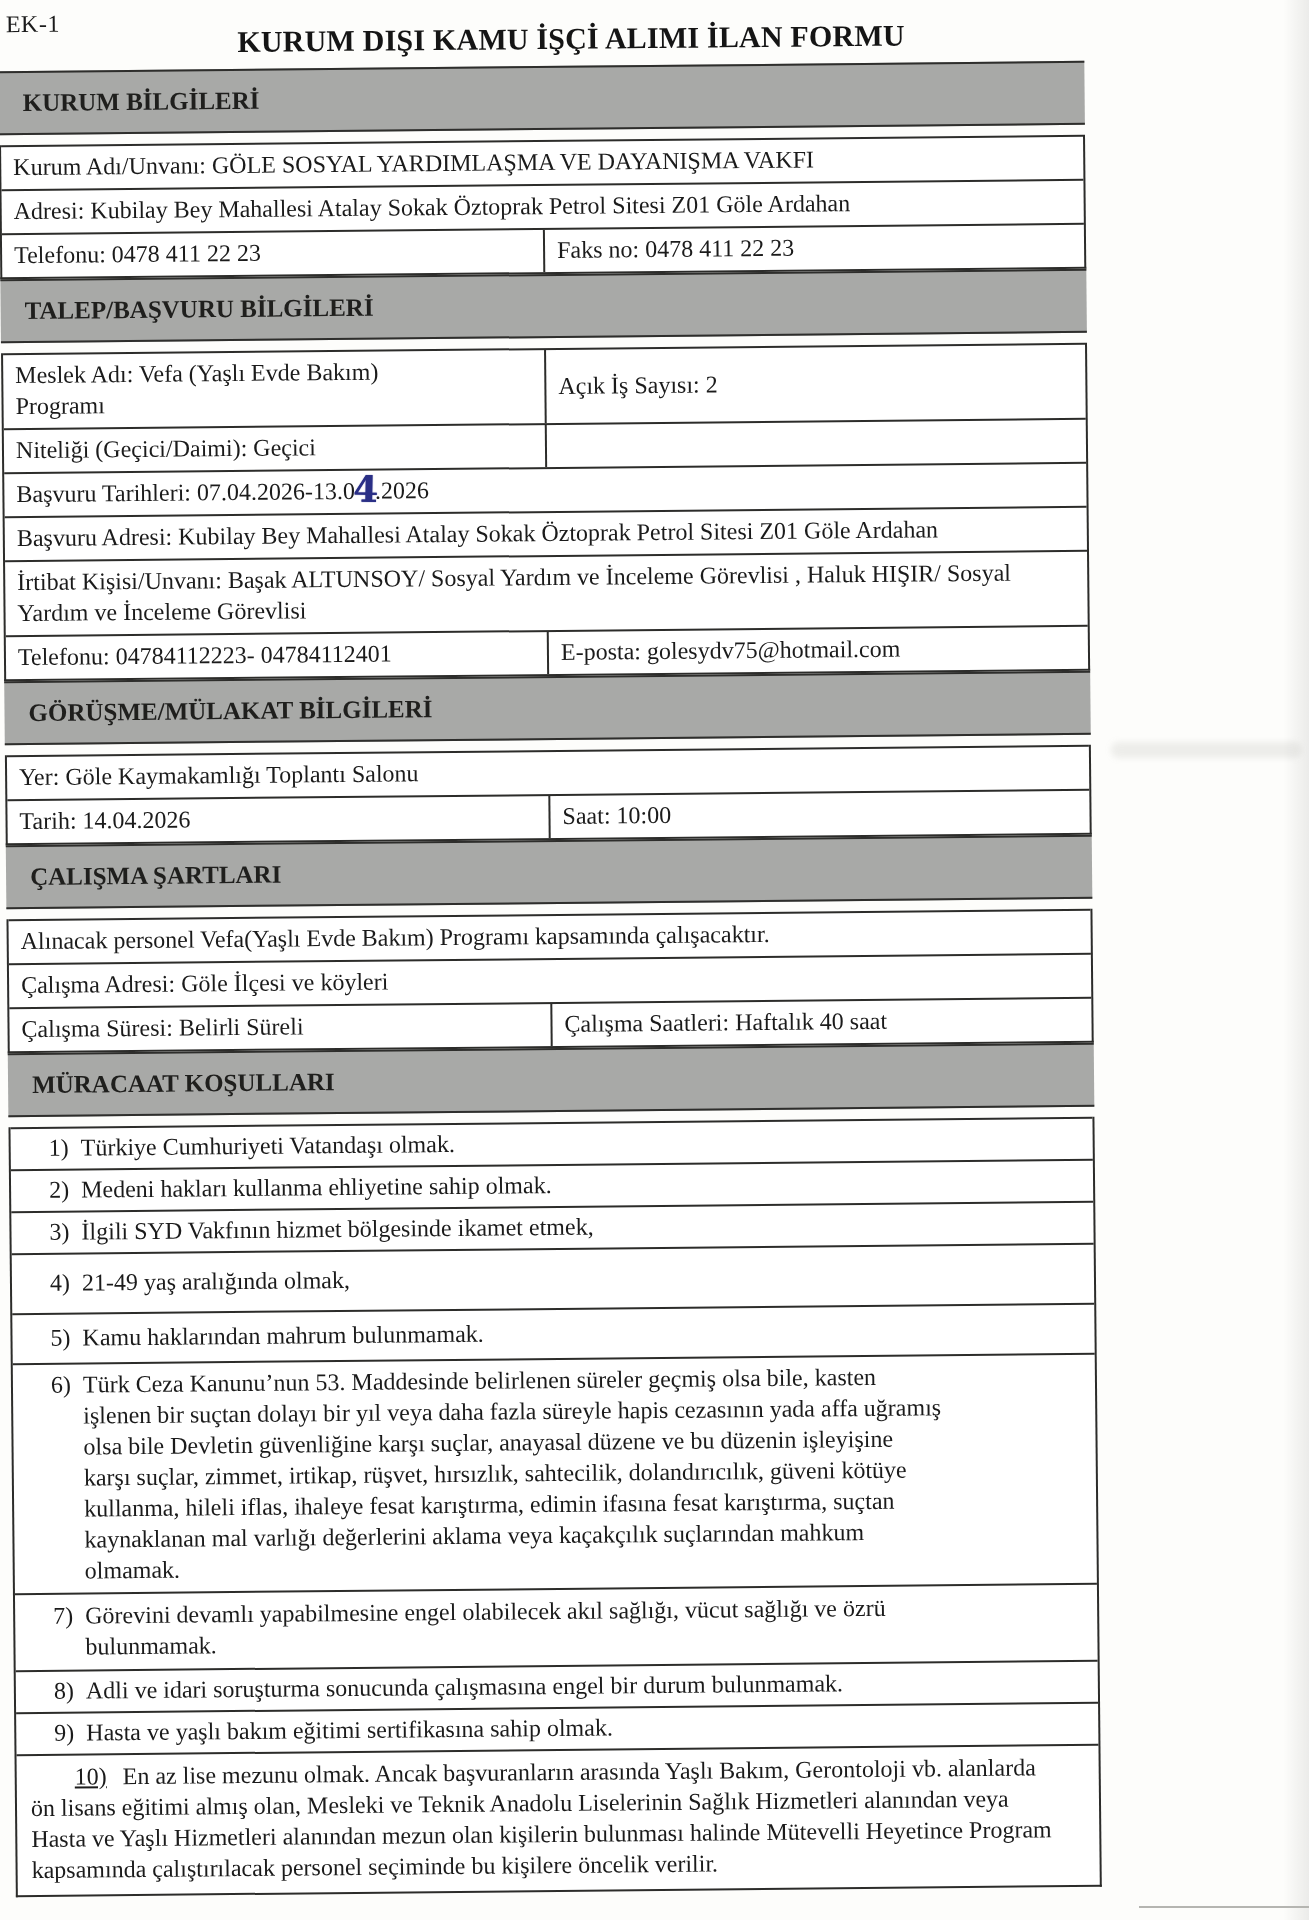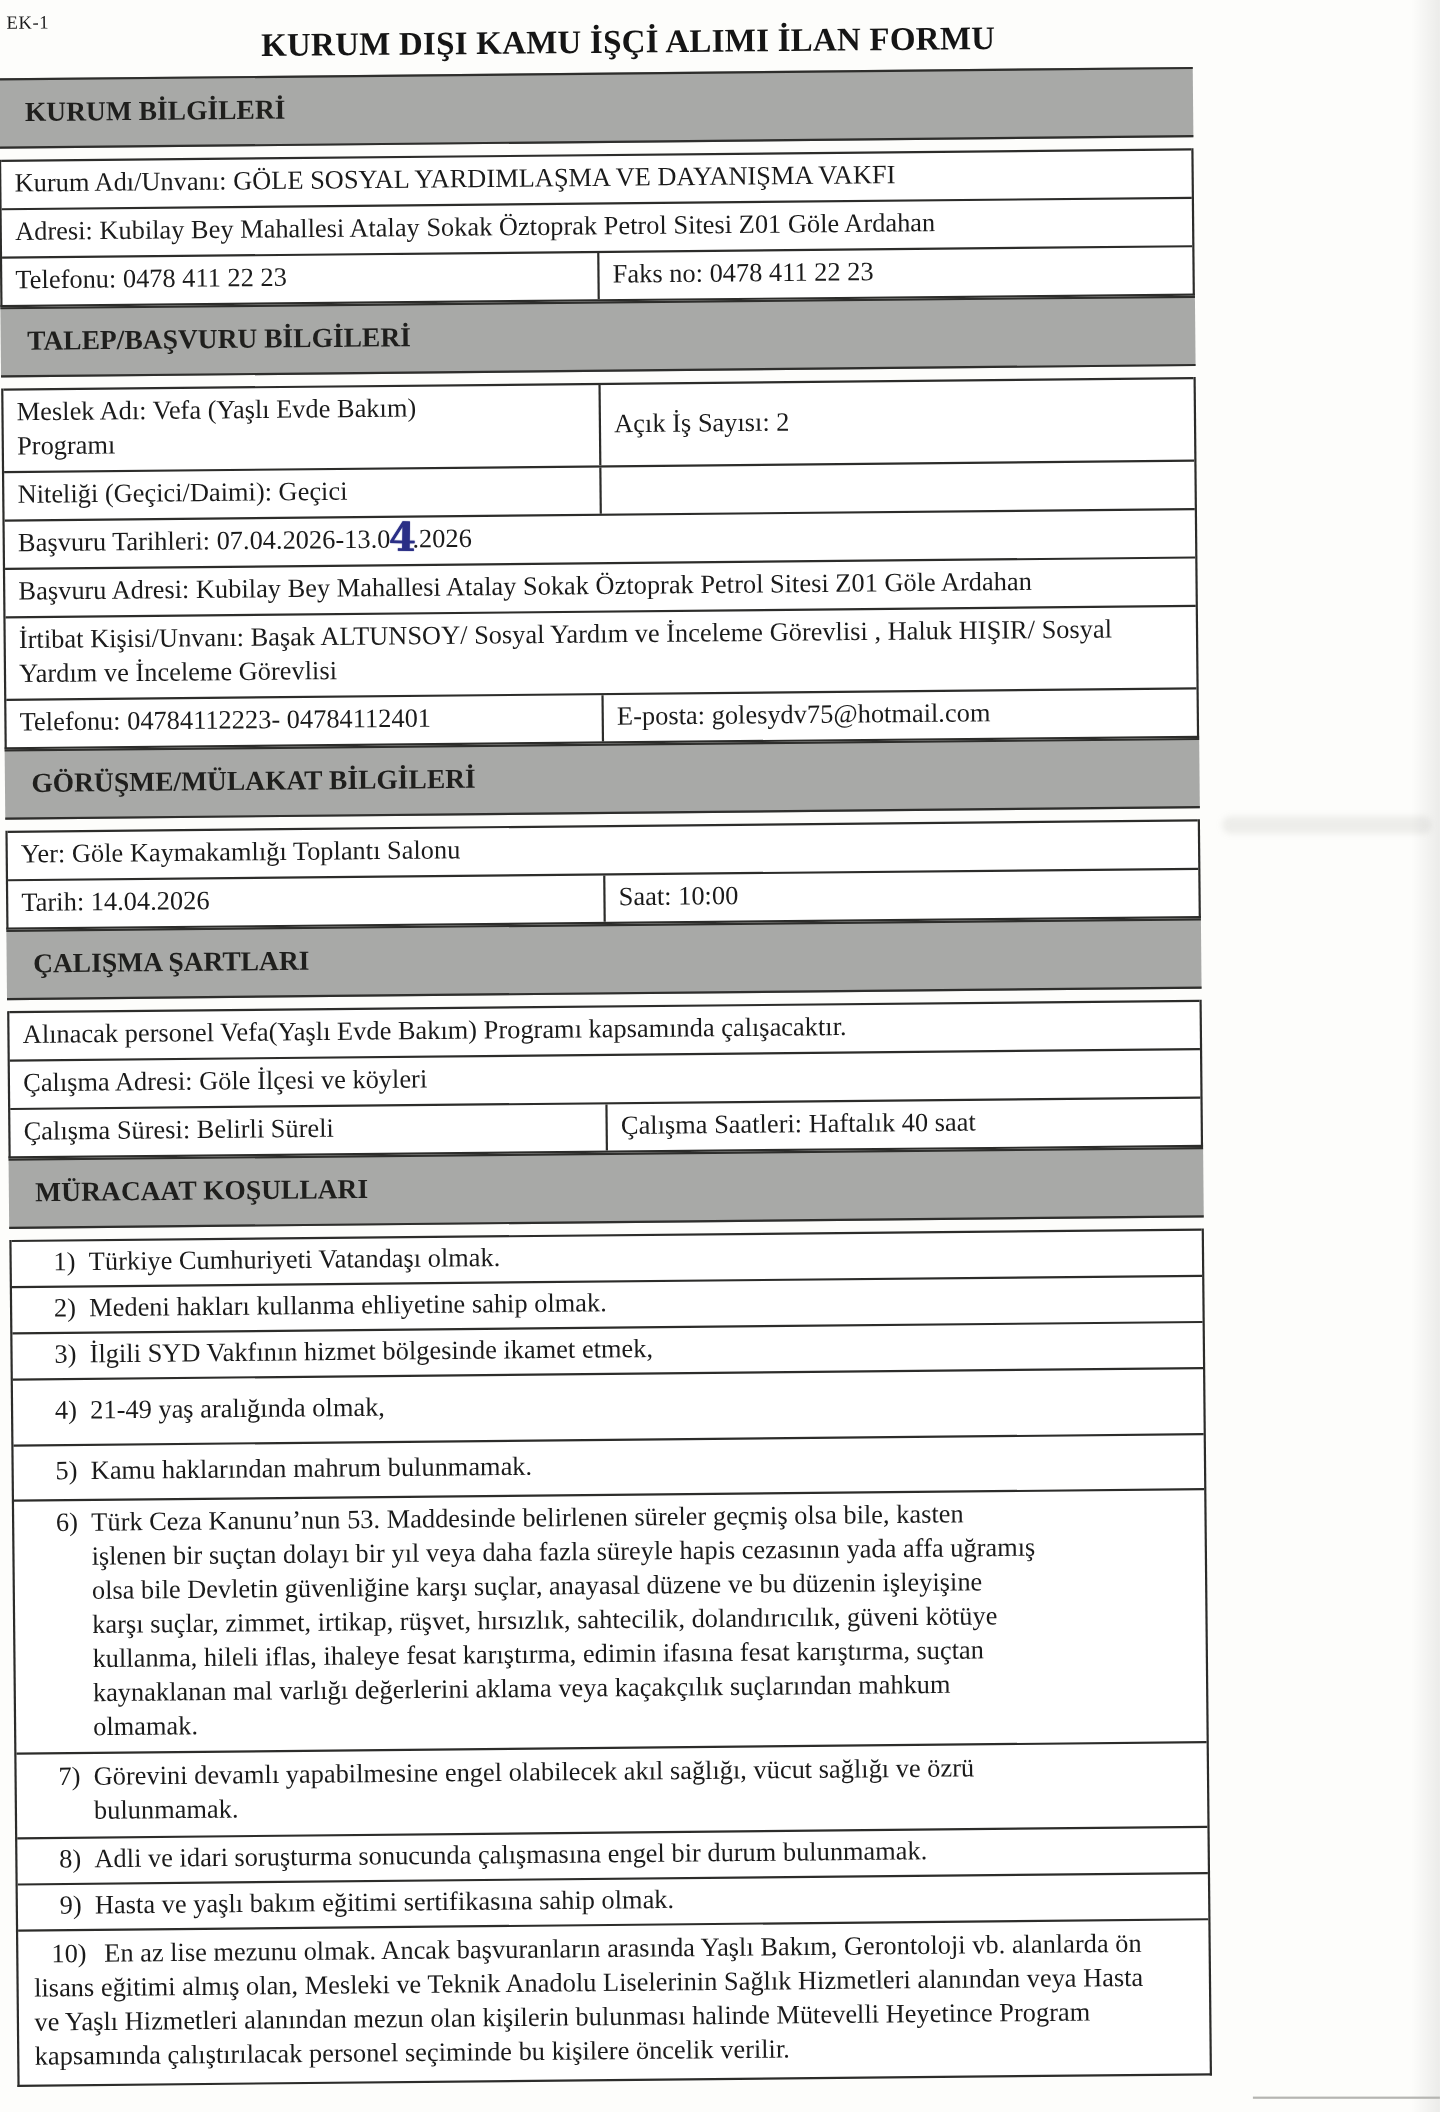--- a/index.html
+++ b/index.html
@@ -21,21 +21,21 @@
   .page-smudge{
     position:absolute;top:742px;right:8px;width:190px;height:16px;
     background:rgba(120,120,115,0.12);filter:blur(3px);border-radius:8px;
   }
 
   .doc{
     position:absolute;left:14px;top:0;width:1086px;
     transform:rotate(-0.55deg);transform-origin:540px 1700px;
   }
   .ek{
-    position:absolute;left:8px;top:6px;font-size:17px;letter-spacing:0.5px;
+    position:absolute;left:8px;top:6px;font-size:24px;letter-spacing:0.5px;
   }
   .title{
     text-align:center;font-weight:bold;font-size:30px;letter-spacing:0.2px;
     padding:22px 0 10px 60px;color:#151515;
   }
 
   .band{
     background:#a8a9a7;
     border-top:2px solid #2e2e2c;border-bottom:2px solid #2e2e2c;
     height:60px;display:flex;align-items:center;
@@ -67,21 +67,21 @@
   .li{
     display:flex;font-size:24px;line-height:31px;
     padding:4px 110px 5px 12px;
   }
   .li .num{flex:0 0 58px;text-align:right;padding-right:12px;box-sizing:border-box;}
   .li .txt{flex:1;}
   .li.tall{padding-top:13px;padding-bottom:14px;}
   .li.med{padding-top:8px;padding-bottom:9px;}
   .li.narrow .txt{max-width:900px;}
   .li.ten{display:block;padding:6px 34px 9px 14px;}
-  .li.ten .num10{margin-left:16px;margin-right:16px;}
+  .li.ten .num10{margin-left:44px;margin-right:16px;text-decoration:underline;}
 </style>
 </head>
 <body>
 
 <div class="page-right-edge"></div>
 <div class="page-bottom-line"></div>
 <div class="page-smudge"></div>
 
 <div class="doc">
 

